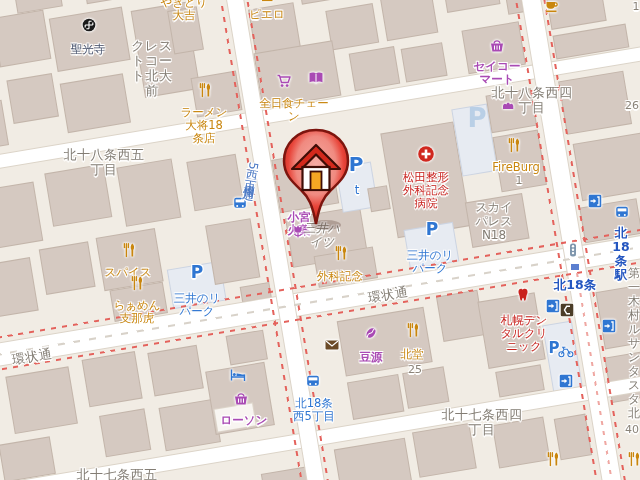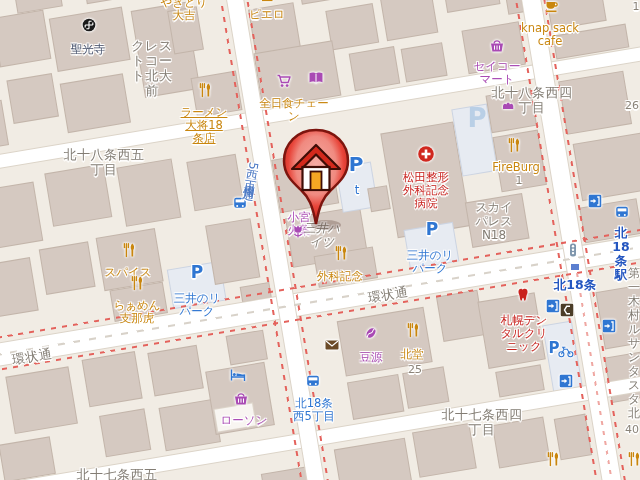--- a/index.html
+++ b/index.html
@@ -18,21 +18,21 @@
   .dash.pink.v{background:repeating-linear-gradient(180deg,var(--dashpink) 0 4px,transparent 4px 10px);}
   .dash.gray{background:repeating-linear-gradient(90deg,#d8d2c9 0 7px,transparent 7px 16px);}
   
   #overlay{position:absolute;left:0;top:0;width:640px;height:480px;}
   .pl{position:absolute;white-space:pre-line;text-align:center;transform:translateX(-50%);
       font-size:11.5px;line-height:13px;z-index:3;
       text-shadow:-1px -1px 0 #fff,1px -1px 0 #fff,-1px 1px 0 #fff,1px 1px 0 #fff,0 -1.5px 0 #fff,0 1.5px 0 #fff;}
   .pl.under{z-index:1;}
   .pl.left{transform:none;text-align:left;}
   .c-orange{color:var(--orange);}
-  .c-purple{color:var(--purple);}
+  .c-purple{color:var(--purple);font-weight:bold;}
   .c-blue{color:var(--blue);}
   .c-red{color:var(--red);}
   .c-gray{color:var(--gray);font-size:13px;line-height:15px;letter-spacing:.5px;}
   .c-g12{color:var(--gray);font-size:12px;line-height:14px;}
   .c-dim{color:var(--dim);font-size:11px;}
   .c-dark{color:var(--temple);}
   .c-road{color:var(--roadblue);font-size:12px;letter-spacing:2px;}
   .c-stn{color:var(--stationblue);font-weight:bold;font-size:12.5px;line-height:14px;}
   .p20{color:var(--blue);font-weight:bold;font-size:20px;}
   .p17{color:var(--blue);font-weight:bold;font-size:17px;}
@@ -159,22 +159,20 @@
           <path d="M1.5 3h8.5v3.2c0 2-1.6 3.6-3.6 3.6H5.1c-2 0-3.6-1.6-3.6-3.6z" fill="#c9860e"></path>
           <path d="M10 3.8h.8c1.8 0 1.8 3.2 0 3.2h-1.2" fill="none" stroke="#c9860e" stroke-width="1.3"></path>
           <path d="M1 12.3h10.5" stroke="#c9860e" stroke-width="1.6"></path>
         </svg></span>
       <div class="pl c-orange" style="left: 267px; top: 8px;">ピエロ</div>
       <span class="ico" style="left: 552px; top: 6px;"><svg width="14" height="14" viewBox="0 0 14 14">
           <path d="M1.5 3h8.5v3.2c0 2-1.6 3.6-3.6 3.6H5.1c-2 0-3.6-1.6-3.6-3.6z" fill="#c9860e"></path>
           <path d="M10 3.8h.8c1.8 0 1.8 3.2 0 3.2h-1.2" fill="none" stroke="#c9860e" stroke-width="1.3"></path>
           <path d="M1 12.3h10.5" stroke="#c9860e" stroke-width="1.6"></path>
         </svg></span>
-      <div class="pl c-orange" style="left: 550px; top: 22px;">knap sack
-cafe</div>
       <span class="ico" style="left: 284px; top: 81px;"><svg width="15" height="14" viewBox="0 0 15 14">
           <path d="M1 1.5h2l2 7h6.6l1.9-5.5H4" fill="none" stroke="#a94ab4" stroke-width="1.4" stroke-linejoin="round"></path>
           <circle cx="5.6" cy="11.6" r="1.4" fill="#a94ab4"></circle>
           <circle cx="10.6" cy="11.6" r="1.4" fill="#a94ab4"></circle>
         </svg></span>
       <span class="ico" style="left: 316px; top: 78px;"><svg width="16" height="13" viewBox="0 0 16 13">
           <path d="M8 2.2C6.6.8 3.4.8 1.5 1.8v9c1.9-1 5.1-1 6.5.4 1.4-1.4 4.6-1.4 6.5-.4v-9C12.6.8 9.4.8 8 2.2z" fill="#a94ab4"></path>
           <path d="M8 2.5v9.5" stroke="#fff" stroke-width="1"></path>
         </svg></span>
       <div class="pl c-orange" style="left: 294px; top: 97px;">全日食チェー
@@ -189,21 +187,21 @@
       <span class="ico" style="left: 509px; top: 104px;"><svg width="15" height="12" viewBox="0 0 15 12">
           <path d="M1.5 11V8.2c0-2.8 2.6-3.2 3.4-1.7.3-2.5 3.1-2.5 3.5 0 .8-1.5 3.4-1.1 3.4 1.7V11z" fill="#a94ab4"></path>
         </svg></span>
       <span class="ico" style="left: 205px; top: 90px;"><svg width="14" height="15" viewBox="0 0 14 15">
           <g fill="none" stroke="#c9860e" stroke-width="1.4" stroke-linecap="round">
             <path d="M2.4 1.2v3.8M4.4 1.2v3.8M6.4 1.2v3.8"></path>
             <path d="M4.4 4.6V14"></path>
           </g>
           <path d="M10.3 1c1.9 1.4 2.5 4.5 1 6.5l-.1 6.5H9.5l-.1-6.5C8 5.3 8.7 2.3 10.3 1z" fill="#c9860e"></path>
         </svg></span>
-      <div class="pl c-orange" style="left: 204px; top: 106px; text-decoration: underline;">ラーメン
+      <div class="pl c-orange" style="left: 204px; top: 106px;">ラーメン
 大将18
 条店</div>
       <div class="pl c-gray" style="left: 152px; top: 38px;">クレス
 トコー
 ト北大
 前</div>
       <span class="ico" style="left: 89px; top: 25px;"><svg width="14" height="14" viewBox="0 0 14 14">
           <circle cx="7" cy="7" r="6.3" fill="#1a1a1a"></circle>
           <g stroke="#fff" stroke-width="1.1" fill="none">
             <path d="M7 3.2v7.6M3.2 7h7.6M7 3.2h2.6M7 10.8H4.4M3.2 7v2.6M10.8 7V4.4"></path>

